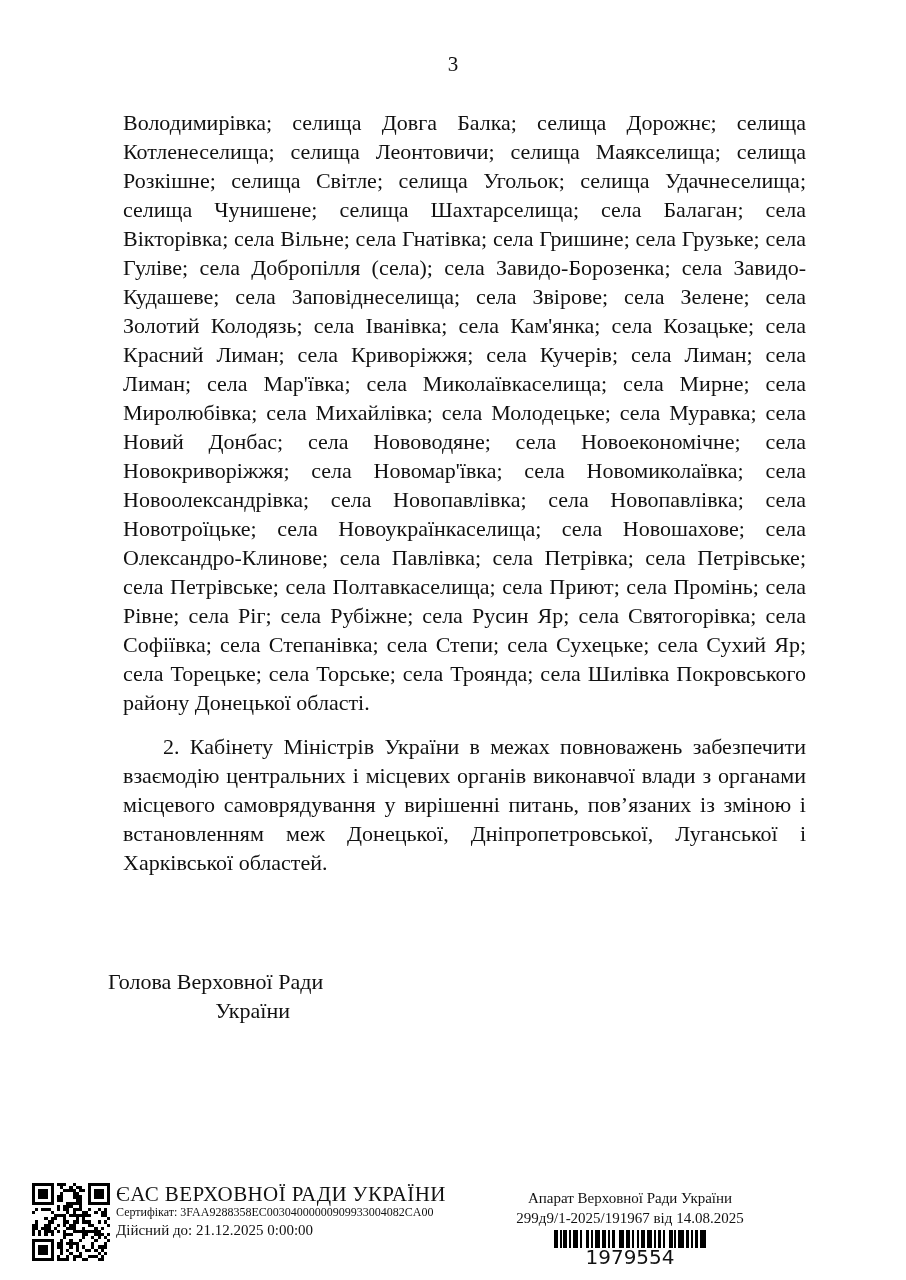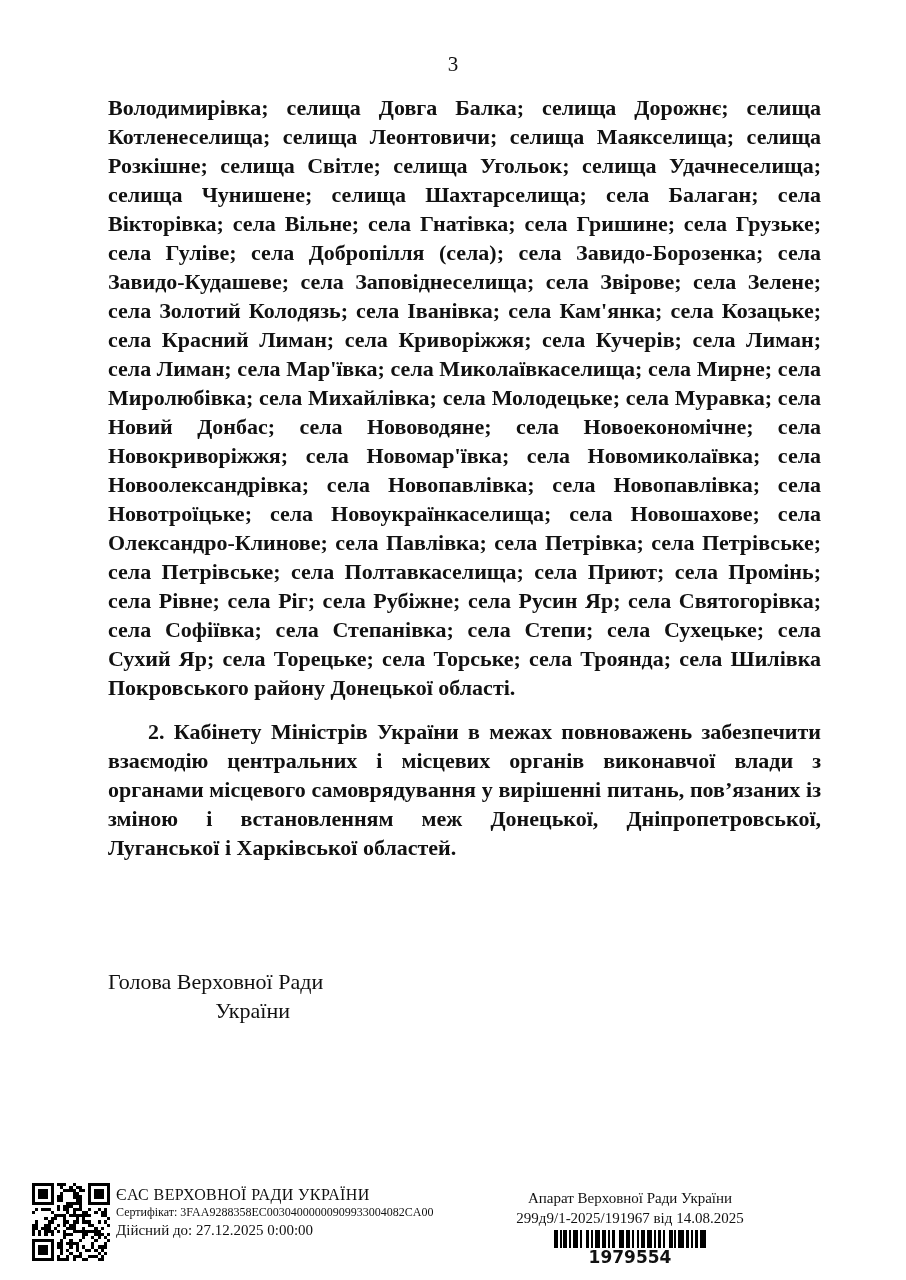--- a/index.html
+++ b/index.html
@@ -22,26 +22,25 @@
     font-size: 21px;
     line-height: 25px;
   }
   .body-text {
     position: absolute;
     left: 108px;
     top: 93px;
     width: 713px;
   }
   .para {
-    margin: 0;
+    margin: 15px;
     font-size: 22px;
     line-height: 29px;
     text-align: justify;
     text-justify: inter-word;
-    font-weight: bold;
   }
   .para.indent {
     text-indent: 40px;
   }
   .para.p2 { margin-top: 15px; }
   .para.p3 { margin-top: 18px; }
   .signature {
     position: absolute;
     left: 108px;
     top: 967px;
@@ -52,21 +51,21 @@
   .sig-line2 { padding-left: 74px; text-align: center; }
   .footer-left {
     position: absolute;
     left: 32px;
     top: 1183px;
     display: flex;
     align-items: flex-start;
   }
   .qr { width: 78px; height: 78px; margin-right: 6px; flex: 0 0 auto; }
   .stamp-text { padding-top: 2px; white-space: nowrap; }
-  .st1 { font-size: 16px; line-height: 19px; letter-spacing: 0.4px; }
+  .st1 { font-size: 21px; line-height: 19px; letter-spacing: 0.4px; }
   .st2 { font-size: 15px; line-height: 19px; }
   .st3 { font-size: 12px; line-height: 17px; }
   .st4 { font-size: 15px; line-height: 19px; }
   .footer-right {
     position: absolute;
     left: 488px;
     top: 1188px;
     width: 284px;
     text-align: center;
     font-size: 15px;
@@ -74,23 +73,22 @@
     white-space: nowrap;
   }
   .barcode {
     height: 18px;
     margin-top: 2px;
     display: flex;
     justify-content: center;
   }
   .barcode-num {
     font-family: "DejaVu Sans", sans-serif;
-    font-size: 17px;
+    font-size: 20px;
     line-height: 19px;
-    font-weight: bold;
   }
 </style>
 </head>
 <body>
 
 <div class="page">
 
   <div class="page-number">3</div>
 
   <div class="body-text">
@@ -311,21 +309,21 @@
           <rect x="54" y="0" width="21" height="21" fill="#000"></rect>
           <rect x="57" y="3" width="15" height="15" fill="#fff"></rect>
           <rect x="60" y="6" width="9" height="9" fill="#000"></rect>
           <rect x="0" y="54" width="21" height="21" fill="#000"></rect>
           <rect x="3" y="57" width="15" height="15" fill="#fff"></rect>
           <rect x="6" y="60" width="9" height="9" fill="#000"></rect>
         </svg></div>
     <div class="stamp-text">
       <div class="st1">ЄАС ВЕРХОВНОЇ РАДИ УКРАЇНИ</div>
       <div class="st3">Сертифікат: 3FAA9288358EC00304000000909933004082CA00</div>
-      <div class="st4">Дійсний до: 27.12.2025 0:00:00</div>
+      <div class="st4">Дійсний до: 21.12.2025 0:00:00</div>
     </div>
   </div>
 
   <div class="footer-right">
     <div>Апарат Верховної Ради України</div>
     <div>299д9/1-2025/191967 від 14.08.2025</div>
     <div class="barcode" id="barcode">
         <svg width="152" height="18" viewBox="0 0 151.70 18" xmlns="http://www.w3.org/2000/svg" shape-rendering="crispEdges">
           <rect x="0.00" y="0" width="3.70" height="18" fill="#000"></rect>
           <rect x="5.55" y="0" width="1.85" height="18" fill="#000"></rect>

